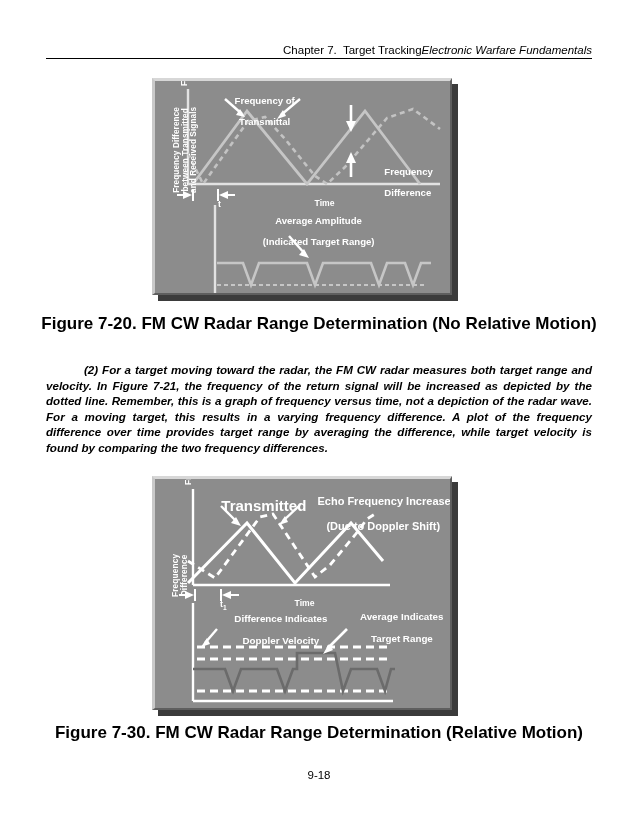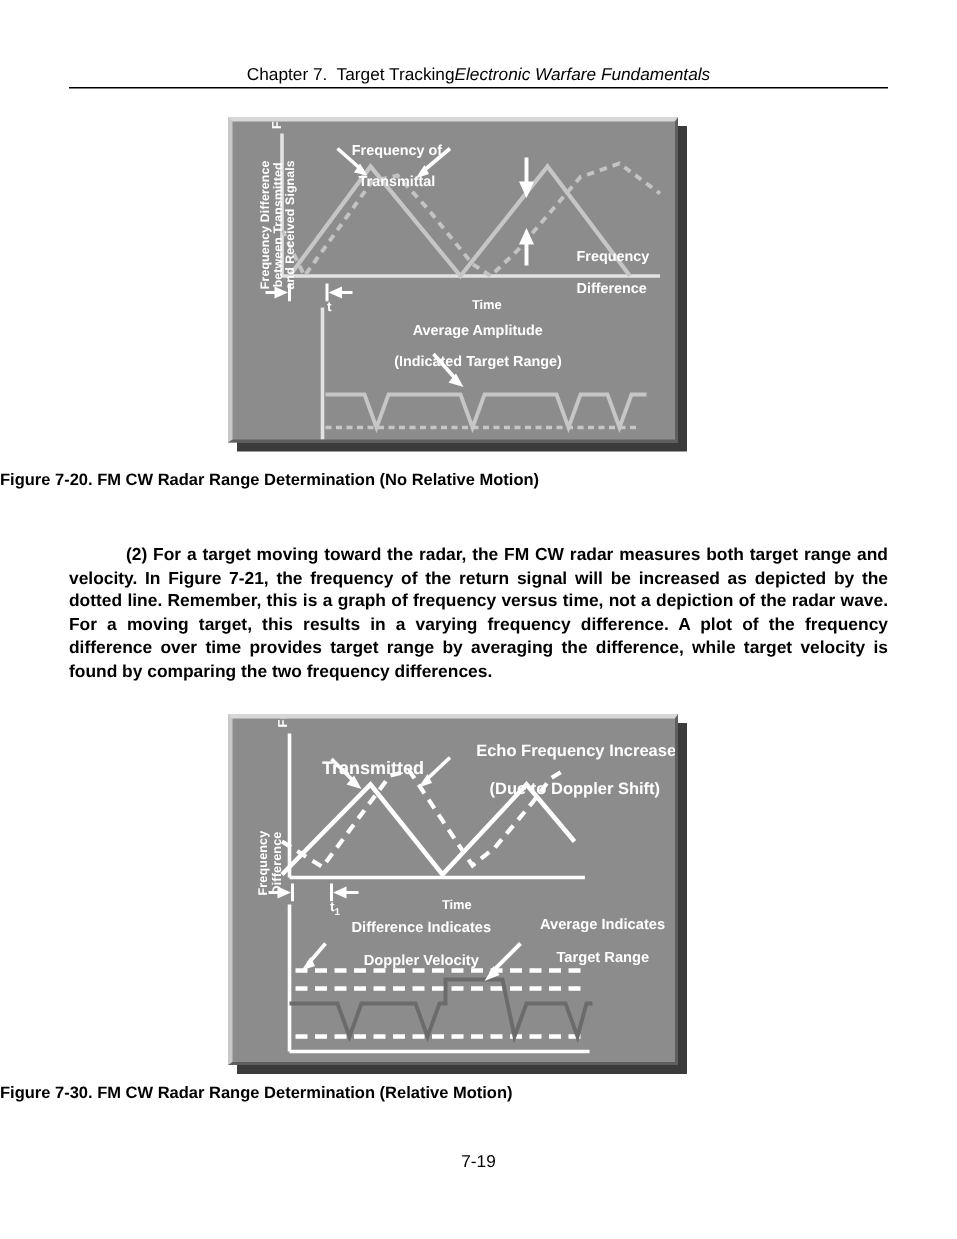--- a/index.html
+++ b/index.html
@@ -16,21 +16,21 @@
     overflow: hidden;
   }
 
   
   .page-header {
     position: absolute;
     left: 46px;
     top: 44px;
     width: 546px;
     display: flex;
-    justify-content: center;
+    justify-content: flex-end;
     align-items: baseline;
     font-size: 11.5px;
     border-bottom: 1.2px solid #000;
     padding-bottom: 2px;
   }
   .page-header .hdr-left  { white-space: pre; }
   .page-header .hdr-right { font-style: italic; white-space: pre; }
 
   
   .figure-wrap {
@@ -81,35 +81,36 @@
     white-space: pre;
     text-align: center;
   }
   .ftext.left { text-align: left; }
 
   
   .fig-caption {
     position: absolute;
     left: 0;
     width: 638px;
-    text-align: left;
-    font-size: 11px;
+    text-align: center;
+    font-size: 17px;
     font-weight: bold;
   }
 
   
   .body-para {
     position: absolute;
     left: 46px;
     width: 546px;
     font-size: 11.6px;
     font-weight: bold;
     line-height: 15.6px;
     text-align: justify;
     text-indent: 38px;
+    font-style: italic;
   }
 
   
   .page-number {
     position: absolute;
     left: 0;
     width: 638px;
     text-align: center;
     font-size: 11.5px;
   }
@@ -255,21 +256,21 @@
           <polygon points="39,116 30,112 30,120" fill="#ffffff"></polygon>
           <line x1="84" y1="116" x2="71" y2="116" stroke="#ffffff" stroke-width="2"></line>
           <polygon points="67,116 76,112 76,120" fill="#ffffff"></polygon>
         </g>
       </svg>
 
       <div class="vlabel" style="left:29px; top:6px; font-size:8.6px; height:0;">
         <span>Frequency</span>
       </div>
 
-      <div class="ftext left" style="left:33px; top:14px; width:110px; font-size:12px;">
+      <div class="ftext left" style="left:33px; top:2px; width:110px; font-size:15px;">
         <span>Transmitted</span>
       </div>
       <div class="ftext" style="left:138px; top:4px; width:156px; font-size:11px;">
         <span>Echo Frequency Increase</span><br>
         <span>(Due to Doppler Shift)</span>
       </div>
 
       <div class="ftext" style="left:110px; top:110px; width:60px; font-size:8.6px;">
         <span>Time</span>
       </div>
@@ -316,13 +317,13 @@
         <span>Average Indicates</span><br>
         <span>Target Range</span>
       </div>
     </div>
 
   </div>
 </div>
 
 <div class="fig-caption" style="top:723px;">Figure 7-30.  FM CW Radar Range Determination (Relative Motion)</div>
 
-<div class="page-number" style="top:769px;">7-19</div>
+<div class="page-number" style="top:769px;">9-18</div>
 
 </body></html>

